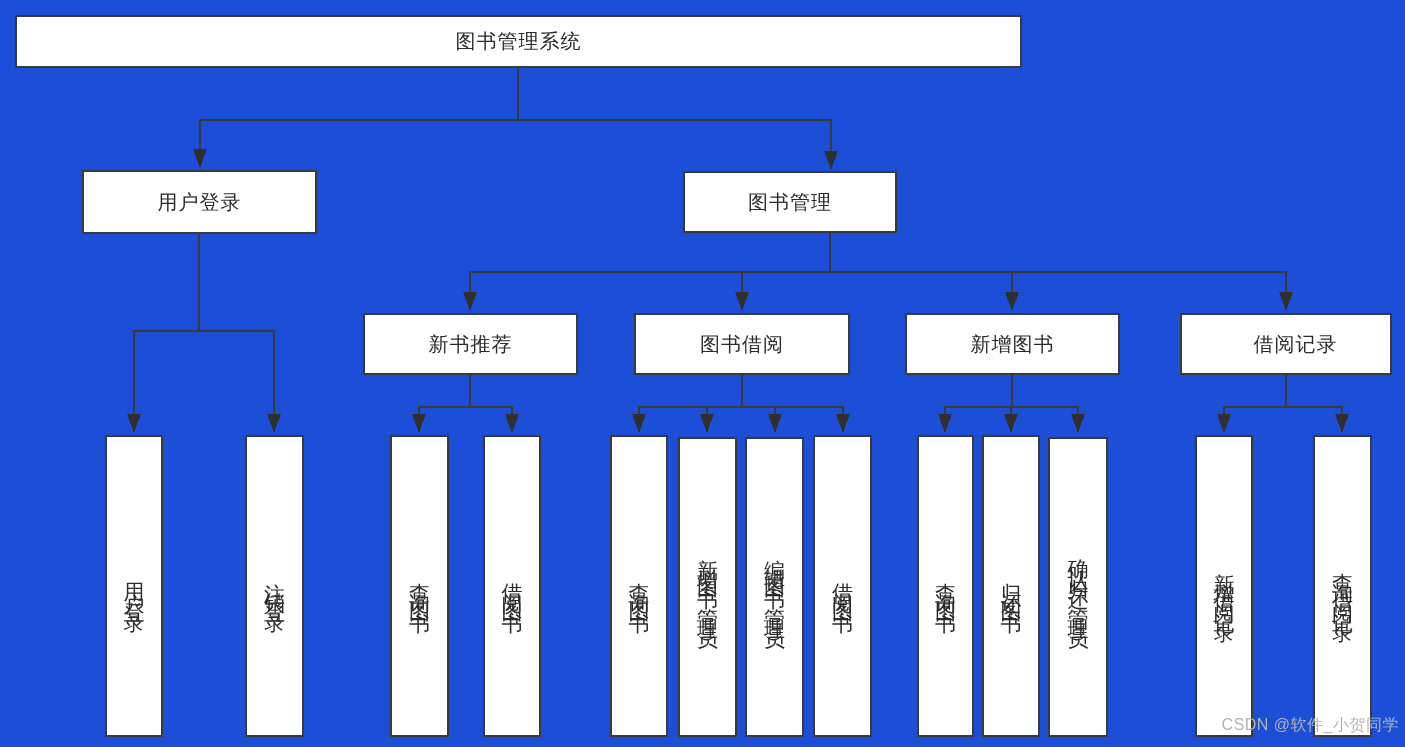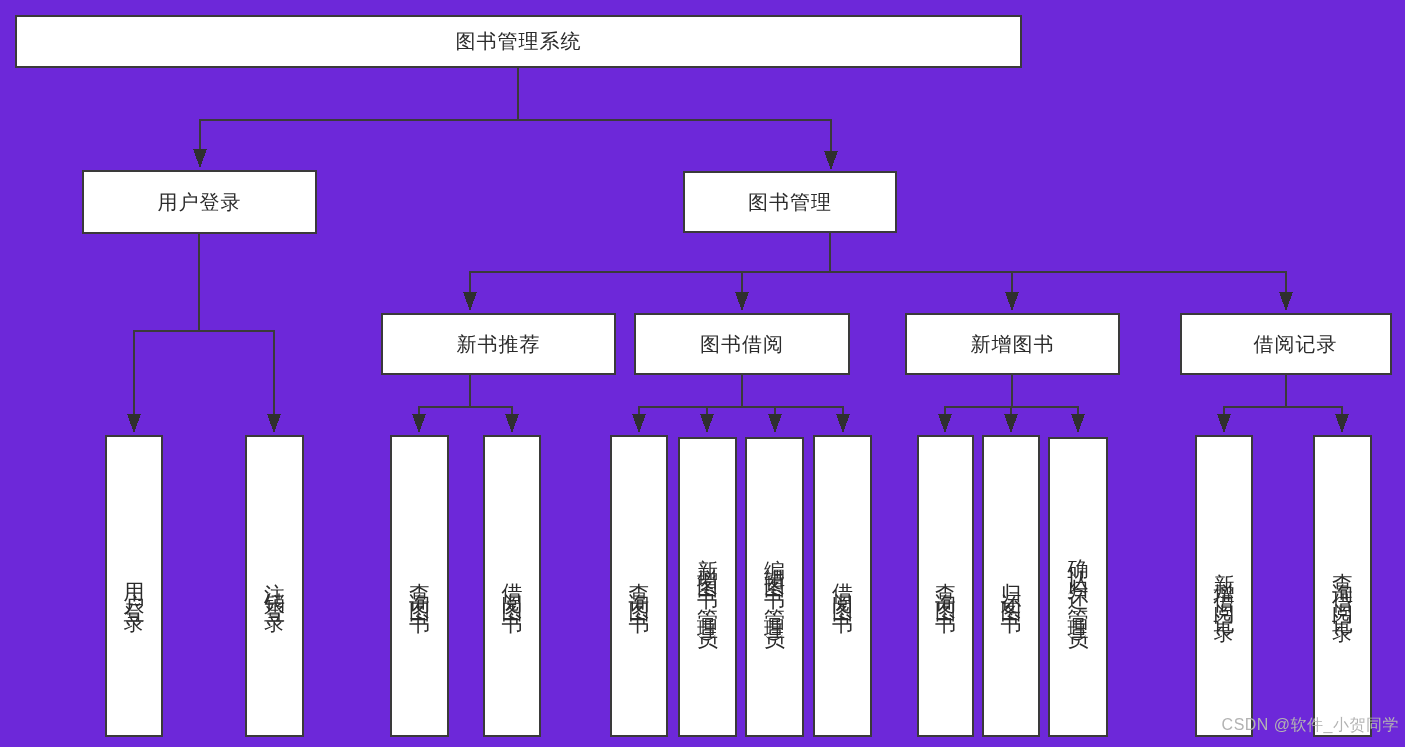--- a/index.html
+++ b/index.html
@@ -1,20 +1,20 @@
 <!DOCTYPE html>
 <html><head>
 <meta charset="utf-8">
 <style>
   html, body { margin: 0; padding: 0; background: #ffffff; }
   .canvas {
     position: relative;
     width: 1405px;
     height: 747px;
-    background: #6d28d9;
+    background: #1d4ed8;
     font-family: "Liberation Sans", sans-serif;
     color: #2b2b2b;
     overflow: hidden;
   }
   svg.wires {
     position: absolute;
     left: 0; top: 0;
     width: 1405px; height: 747px;
   }
   svg.wires line, svg.wires polyline {
@@ -137,21 +137,21 @@
     <span>图书管理系统</span>
   </div>
 
   <div class="node" style="left:82px; top:170px; width:235px; height:64px;">
     <span>用户登录</span>
   </div>
   <div class="node" style="left:683px; top:171px; width:214px; height:62px;">
     <span>图书管理</span>
   </div>
 
-  <div class="node" style="left:381px; top:313px; width:235px; height:62px;">
+  <div class="node" style="left:363px; top:313px; width:215px; height:62px;">
     <span>新书推荐</span>
   </div>
   <div class="node" style="left:634px; top:313px; width:216px; height:62px;">
     <span>图书借阅</span>
   </div>
   <div class="node" style="left:905px; top:313px; width:215px; height:62px;">
     <span>新增图书</span>
   </div>
   <div class="node" style="left:1180px; top:313px; width:212px; height:62px;padding-left:19px;">
     <span>借阅记录</span>

